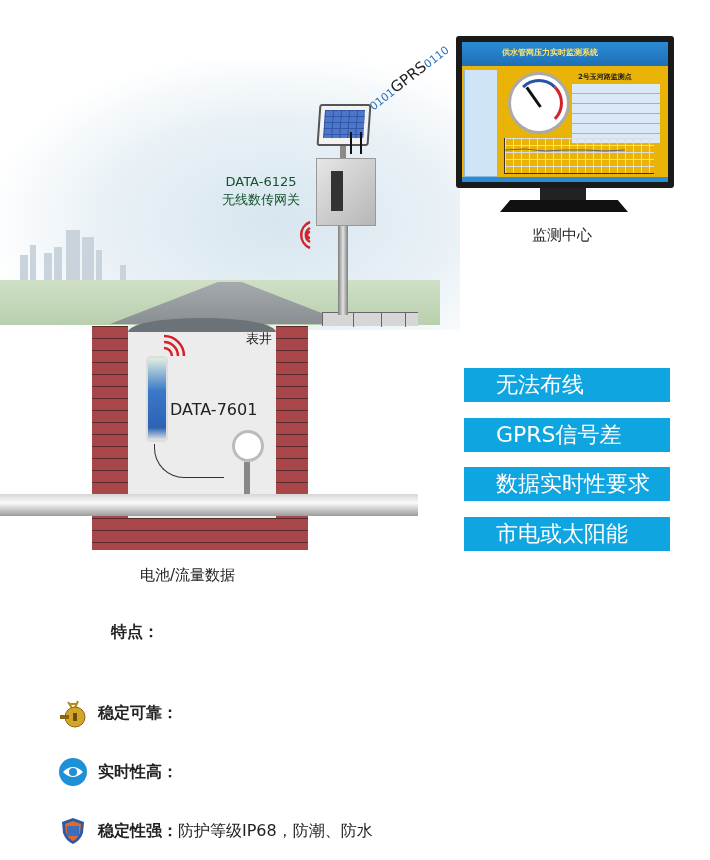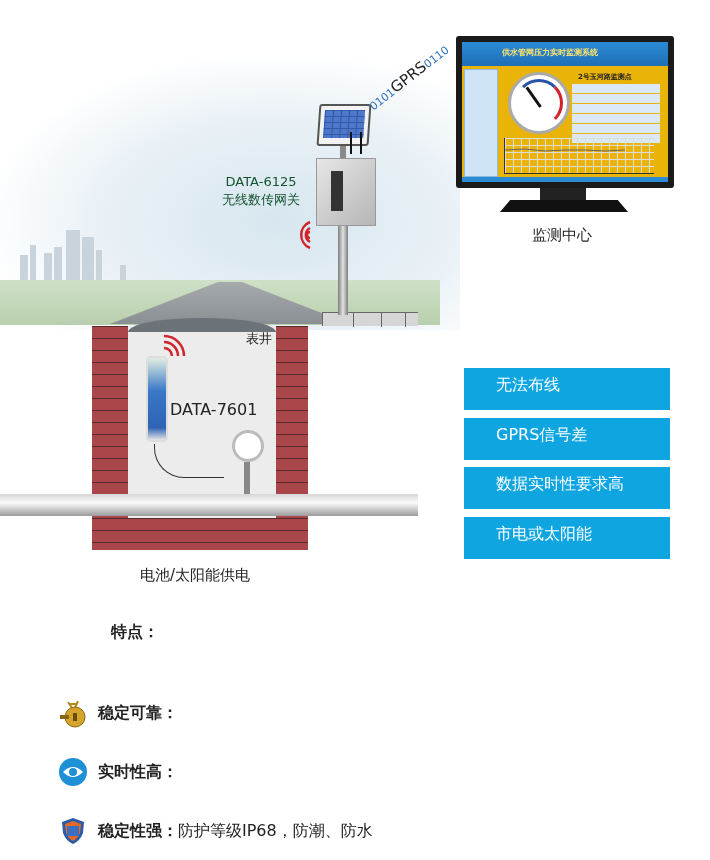--- a/index.html
+++ b/index.html
@@ -56,21 +56,21 @@
   .label-sensor { left: 170px; top: 400px; font-size: 16px; }
   .pgauge { left: 232px; top: 430px; width: 32px; height: 32px; border-radius: 50%; background: #fff; border: 3px solid #bbb; }
   .cable { left: 154px; top: 444px; width: 70px; height: 34px; border: 1.5px solid #333; border-top: none; border-right: none; border-radius: 0 0 0 30px; }
   .pipe { left: 0; top: 494px; width: 418px; height: 22px; background: linear-gradient(#d6d6d6,#fafafa 40%,#9c9c9c); }
   .label-power { left: 140px; top: 566px; font-size: 15px; }
 
   
   .wave { width: 30px; height: 30px; }
 
   
-  .tag { left: 464px; width: 206px; height: 42px; background: #0ea5e1; color: #fff; font-size: 16px; line-height: 34px; padding-left: 32px; }
+  .tag { left: 464px; width: 206px; height: 34px; background: #0ea5e1; color: #fff; font-size: 22px; line-height: 34px; padding-left: 32px; }
 
   
   .feat-title { left: 80px; top: 622px; font-size: 16px; font-weight: bold; padding-left: 31px; }
   .feat { left: 58px; height: 30px; display: flex; align-items: center; font-size: 16px; white-space: nowrap; margin-top: 28px; }
   .feat .ic { width: 30px; height: 30px; margin-right: 10px; flex: none; }
   .feat .k { font-weight: bold; }
 </style>
 </head>
 <body>
 
@@ -161,21 +161,21 @@
       <path d="M4 10 A14 14 0 0 1 18 24"></path>
       <path d="M4 16 A8 8 0 0 1 12 24"></path>
     </g>
 </svg>
 <div class="abs sensor"></div>
 <div class="abs label-sensor">DATA-7601</div>
 <div class="abs cable"></div>
 <div class="abs pgauge"></div>
 <div class="abs" style="left:244px;top:462px;width:6px;height:34px;background:#888"></div>
 <div class="abs pipe"></div>
-<div class="abs label-power">电池/太阳能供电</div>
+<div class="abs label-power">电池/流量数据</div>
 
 <div class="abs tag" style="top:368px">无法布线</div>
 <div class="abs tag" style="top:418px">GPRS信号差</div>
 <div class="abs tag" style="top:467px">数据实时性要求高</div>
 <div class="abs tag" style="top:517px">市电或太阳能</div>
 
 <div class="abs feat-title">特点：</div>
 
 <div class="abs feat" style="top:670px">
   <svg class="ic" viewBox="0 0 30 30">

